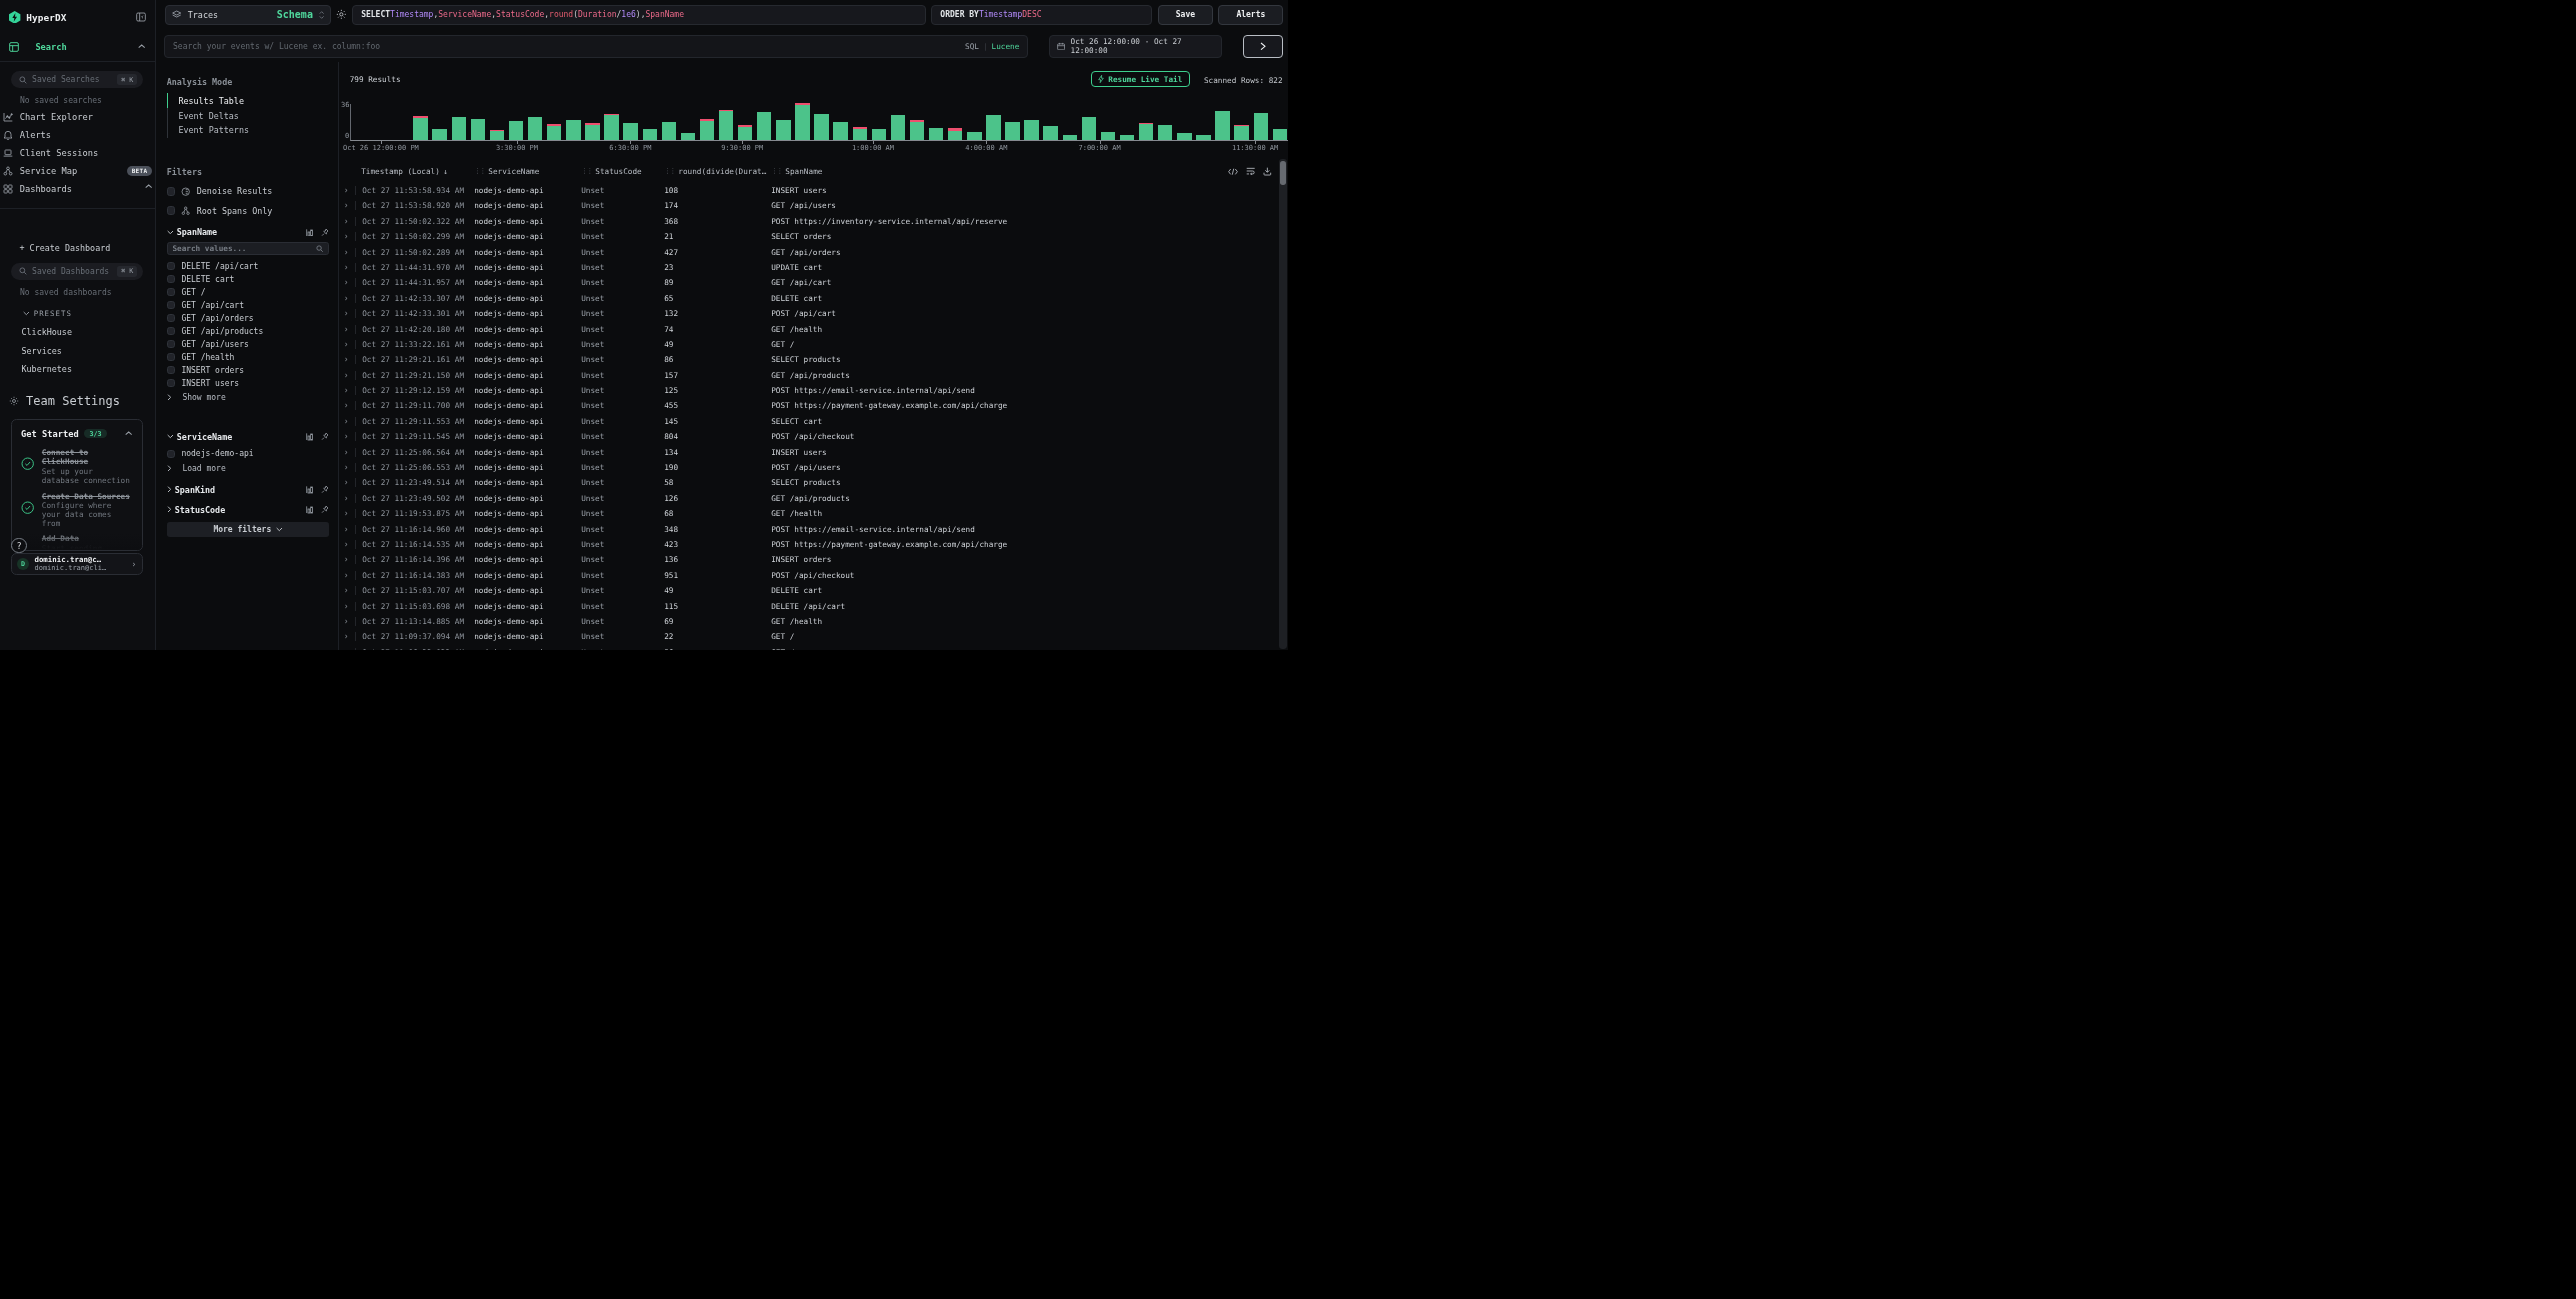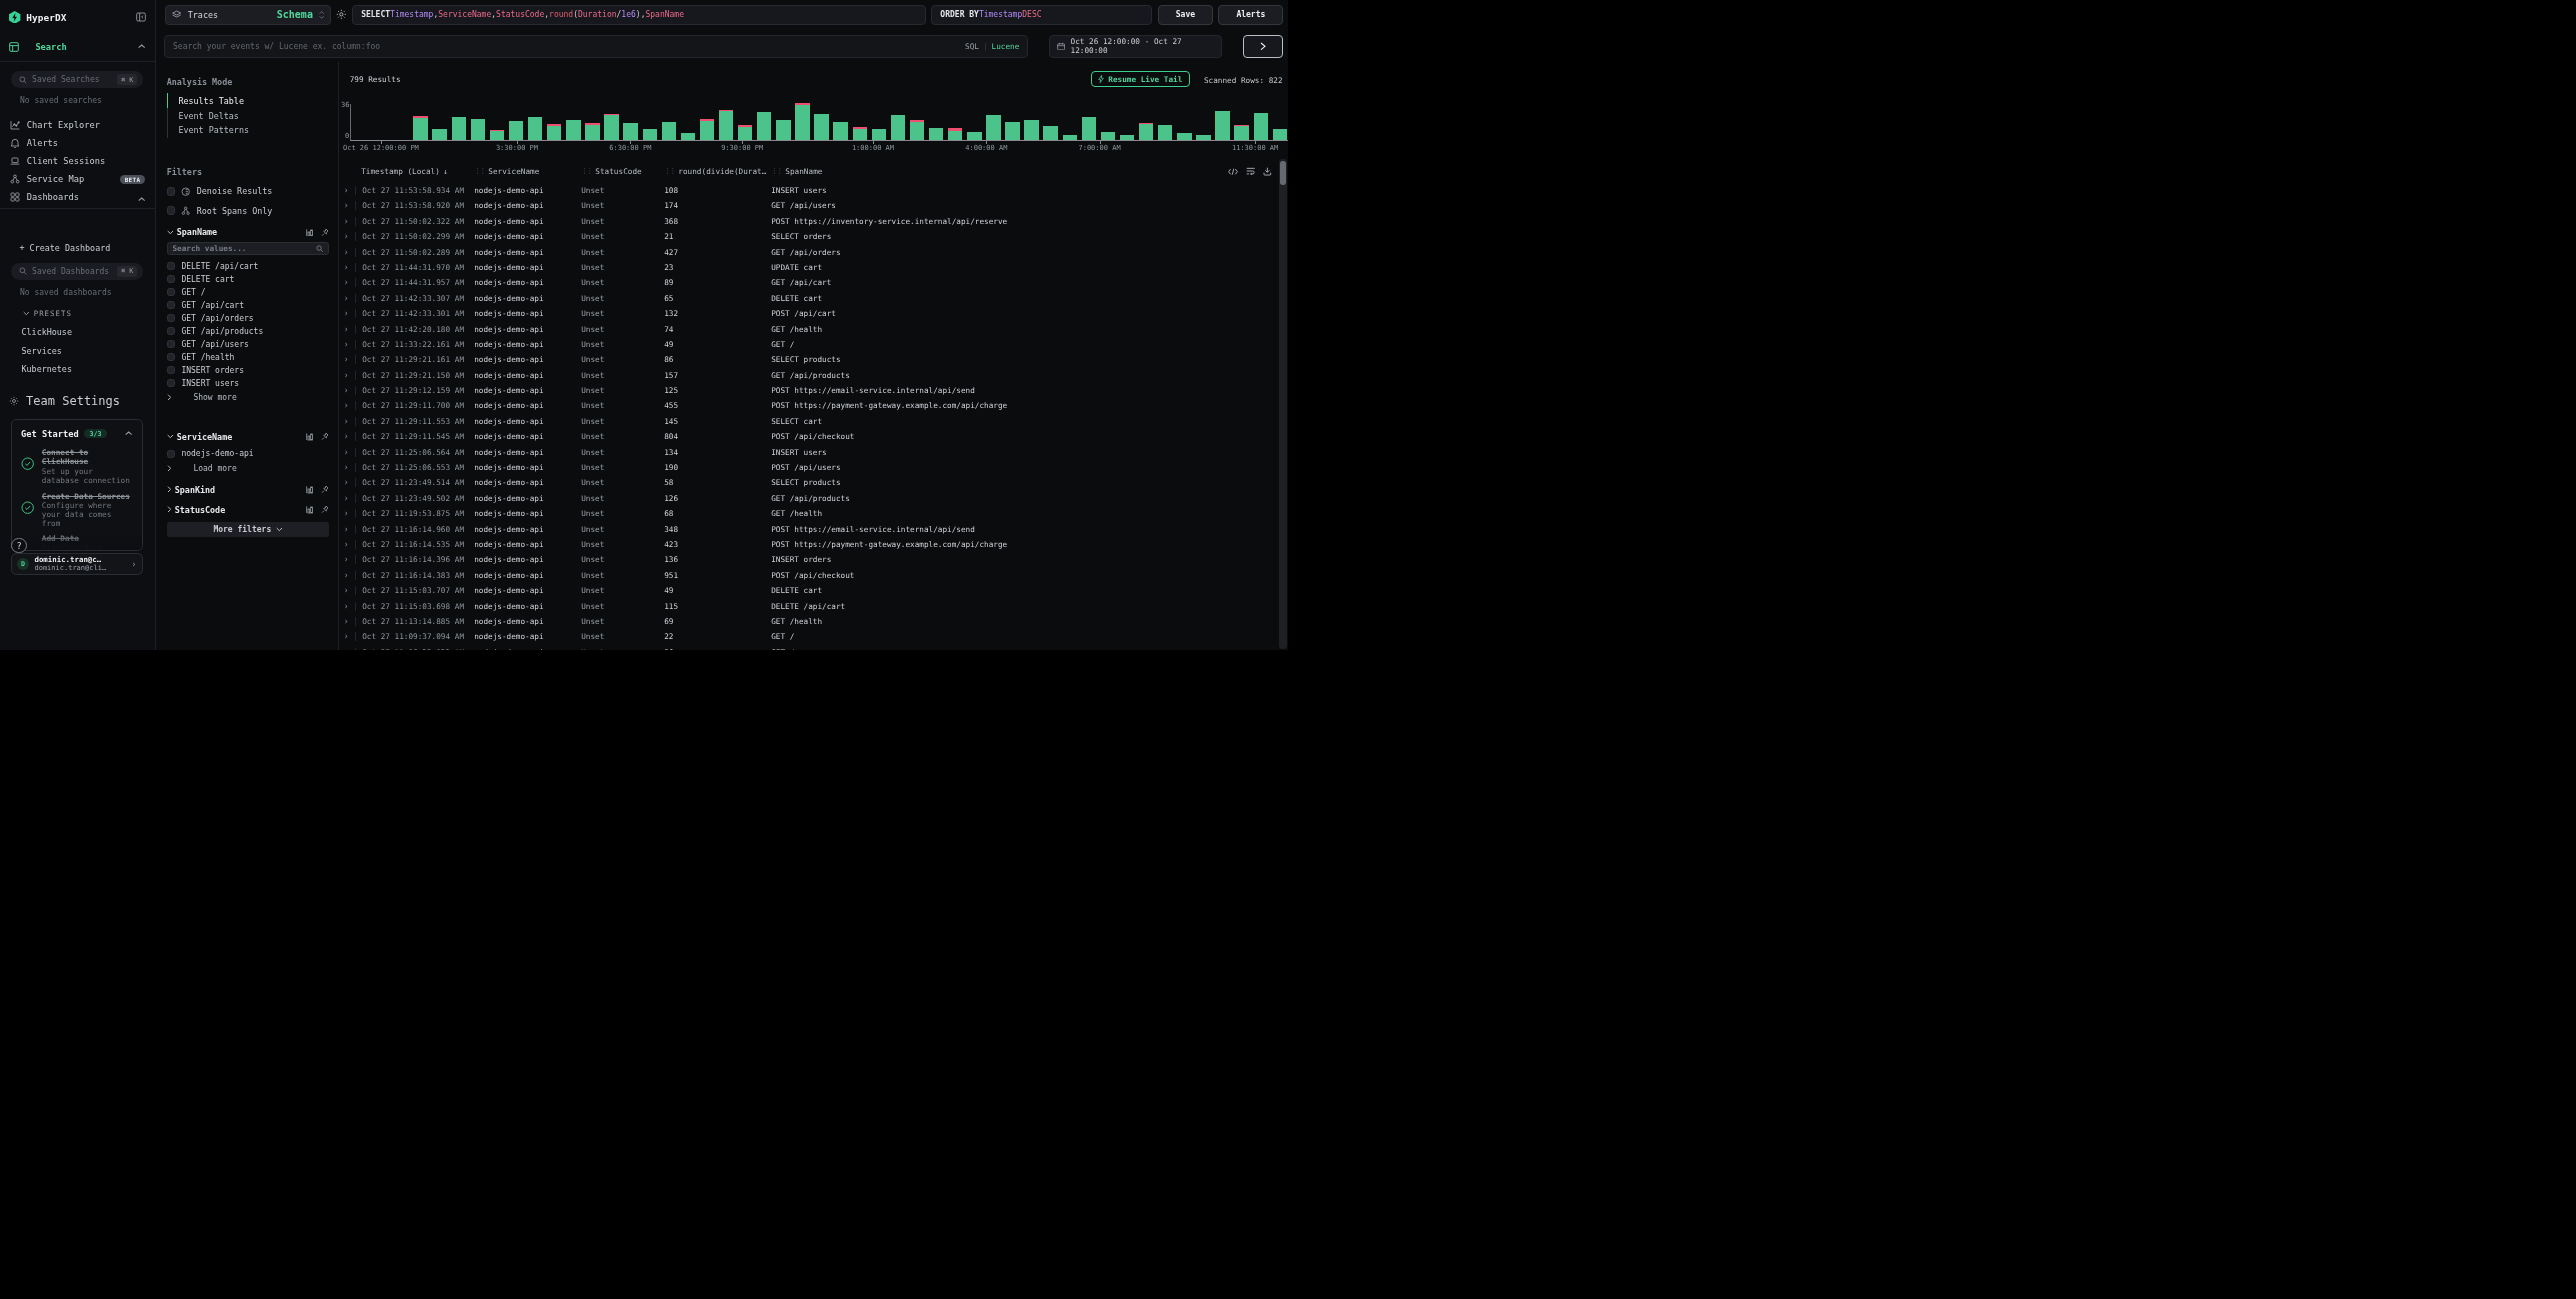--- a/index.html
+++ b/index.html
@@ -22,21 +22,21 @@
   .logo-name{font-weight:bold;font-size:9.4px;color:var(--white);letter-spacing:0.1px;flex:1}
   .collapse-btn{color:var(--dim);cursor:pointer}
   .side-section-head{height:17.5px;margin-top:4px;display:flex;align-items:center;gap:16px;padding:0 9.4px}
   .side-section-head .lbl{color:var(--green);font-weight:bold;font-size:8.7px;flex:1}
   .divider{height:0.7px;background:var(--line);margin-top:5.4px}
   .pill-search{margin:9.4px 10.7px 0;height:17.5px;background:var(--pill-bg);border-radius:8.7px;display:flex;align-items:center;gap:5.4px;padding:0 5.4px 0 8px;width:132px}
   .pill-search .ph{color:var(--faint);font-size:8px;flex:1}
   .kbd{background:#26282e;color:var(--dim);border-radius:2.7px;font-size:6.7px;padding:1.3px 4px;white-space:nowrap}
   .side-note{color:var(--faint);font-size:8px;margin:8px 0 0 20px}
   .nav{margin-top:6.7px}
-  .nav-item{height:18px;display:flex;align-items:flex-end;gap:6.7px;padding:0 10px;color:var(--txt);font-size:8.7px;cursor:pointer}
+  .nav-item{height:18px;display:flex;align-items:flex-start;gap:6.7px;padding:0 3px;color:var(--txt);font-size:8.7px;cursor:pointer}
   .nav-item .nlabel{flex:1}
   .beta{background:#4b505a;color:#eceef0;font-size:6px;font-weight:bold;border-radius:5.4px;padding:1.3px 4.7px;letter-spacing:0.3px}
   .side-link{color:var(--txt);font-size:8.4px;margin:0 0 0 19.5px;cursor:pointer}
   .presets-head{display:flex;align-items:center;gap:4px;margin:12px 0 0 23px;color:var(--dim);font-size:7.4px;letter-spacing:1px}
   .preset-item{color:var(--txt);font-size:8.4px;margin:8.7px 0 0 21.5px;cursor:pointer}
   .team-settings{display:flex;align-items:center;gap:6.7px;margin:20px 0 0 9.4px;color:var(--txt);font-size:12px;cursor:pointer}
 
   .getstarted{position:absolute;left:10.7px;top:419px;width:132px;height:132px;border:0.7px solid var(--line2);border-radius:5.4px;background:#0f1013;padding:8.7px 9.4px;overflow:hidden}
   .gs-head{display:flex;align-items:center;gap:5.4px}
   .gs-title{font-weight:bold;font-size:8.7px;color:var(--white)}
@@ -94,21 +94,21 @@
   .toggle-row .tl{font-size:8.4px;color:var(--txt)}
   .fgroup-head{display:flex;align-items:center;gap:3.4px;margin-top:10px;height:12px}
   .fgroup-head .gl{font-weight:bold;font-size:8.4px;color:#e6e9ec;flex:1;cursor:pointer}
   .gicons{display:flex;gap:6.7px;align-items:center}
   .fsearch{margin-top:4px;height:12.8px;background:#1c1e23;border:0.7px solid #2a2d34;border-radius:2.7px;display:flex;align-items:center;padding:0 4.7px;gap:4px}
   .fsearch .ph{color:#787e86;font-weight:bold;font-size:7.7px;flex:1}
   .fvalues{margin-top:4.7px}
   .fv{display:flex;align-items:center;gap:6.7px;height:13px;cursor:pointer}
   .fv .cb{width:8px;height:8px;flex:0 0 8px}
   .fv .fvl{font-size:8px;color:var(--txt);white-space:nowrap}
-  .show-more{display:flex;align-items:center;gap:22px;color:#b9bec5;font-size:8px;margin-top:2px;height:12px;cursor:pointer}
+  .show-more{display:flex;align-items:center;gap:11px;color:#b9bec5;font-size:8px;margin-top:2px;height:12px;cursor:pointer}
   .more-filters{margin-top:6.7px;height:14.8px;background:#1d1f24;border:none;border-radius:2.7px;width:100%;color:var(--txt);font-weight:bold;font-size:8px;display:flex;align-items:center;justify-content:center;gap:4.7px;cursor:pointer;font-family:inherit}
 
   
   .results{position:absolute;left:339px;top:62px;right:0;bottom:0}
   .res-count{position:absolute;left:10.7px;top:13.4px;font-size:7.7px;color:#cfd3d8}
   .live-btn{position:absolute;right:98px;top:9.4px;height:15.4px;border:0.7px solid #3ecf8e;border-radius:4px;background:transparent;color:var(--green);font-weight:bold;font-size:7.7px;display:flex;align-items:center;gap:4px;padding:0 6.7px;cursor:pointer;font-family:inherit}
   .scanned{position:absolute;right:5.4px;top:14px;font-size:7.7px;color:#c3c7cc}
 
   .chart{position:absolute;left:0;right:0;top:38px;height:52px}
   .ylab-top{position:absolute;left:2px;top:1.3px;font-size:7px;color:#8f959d}

